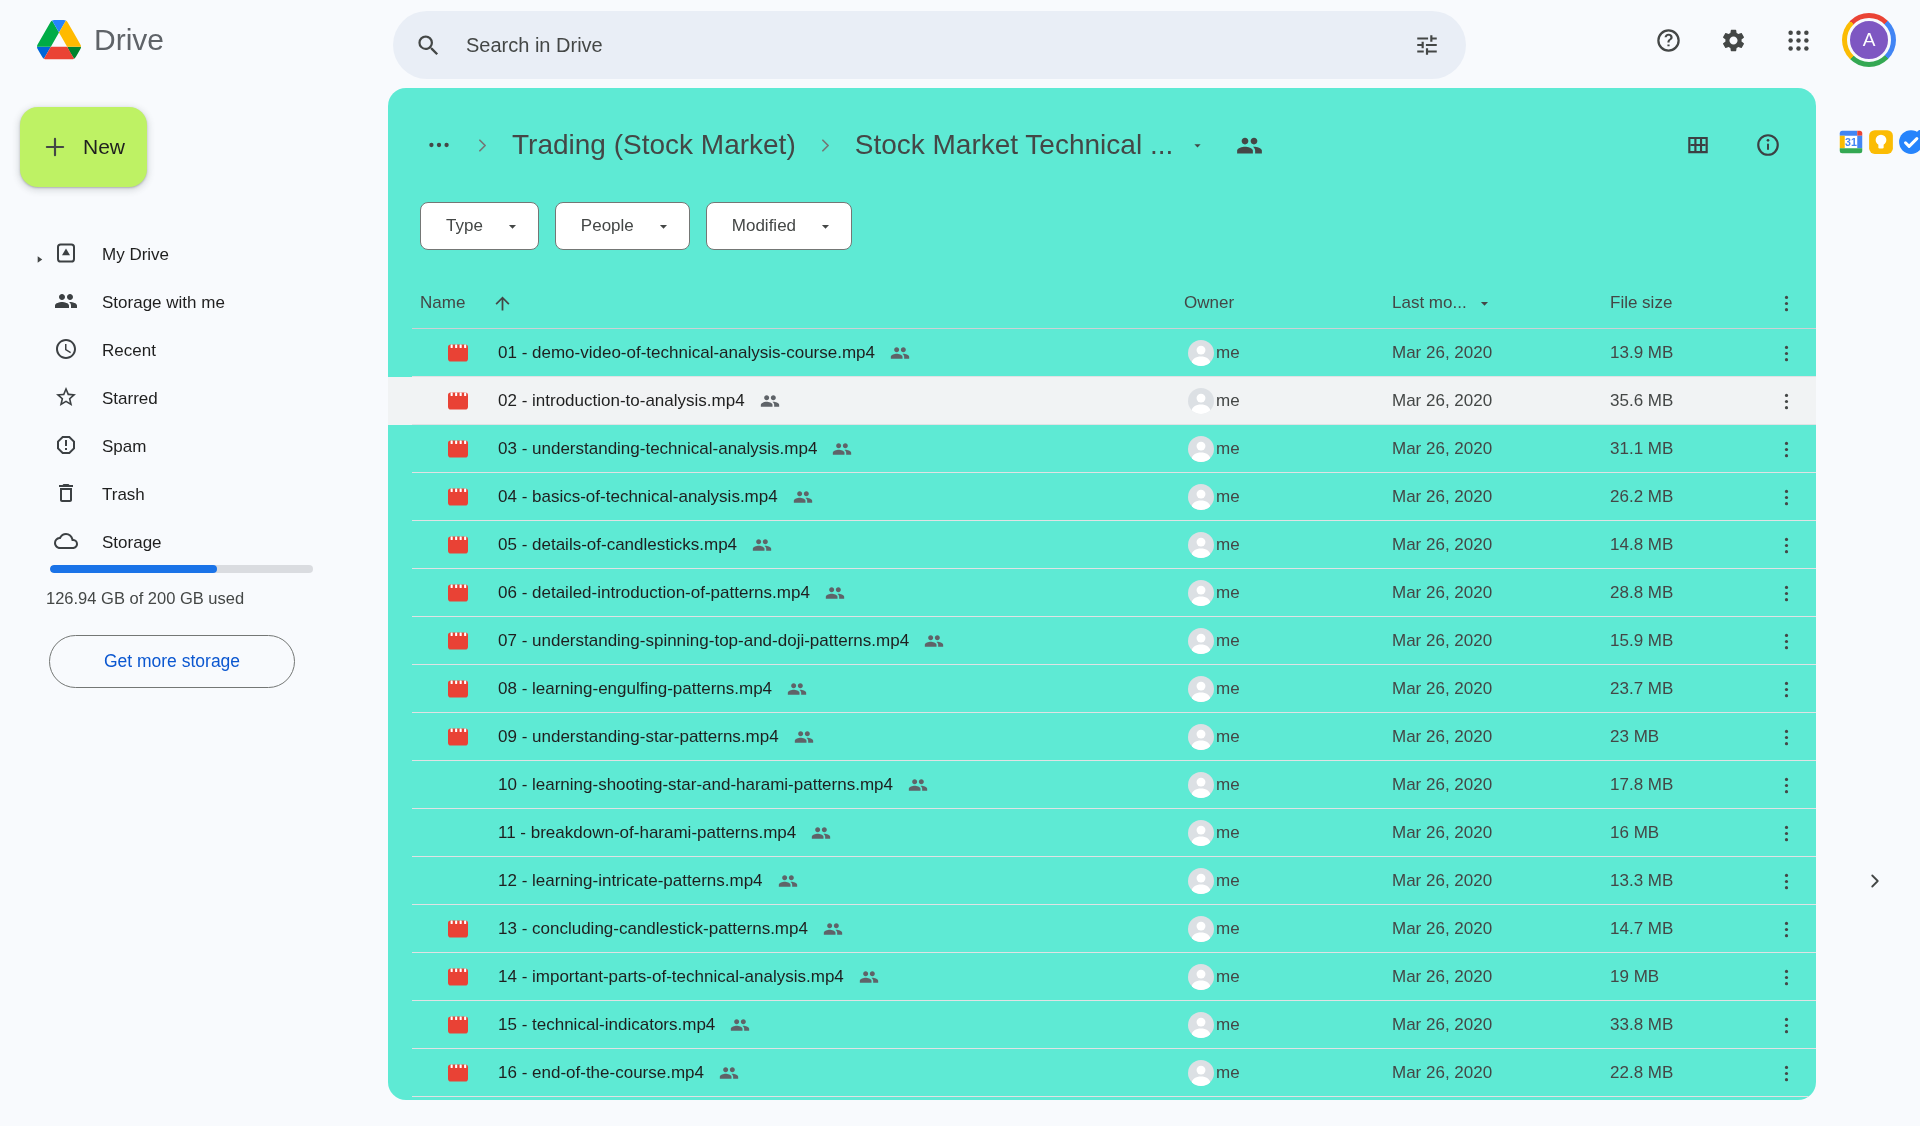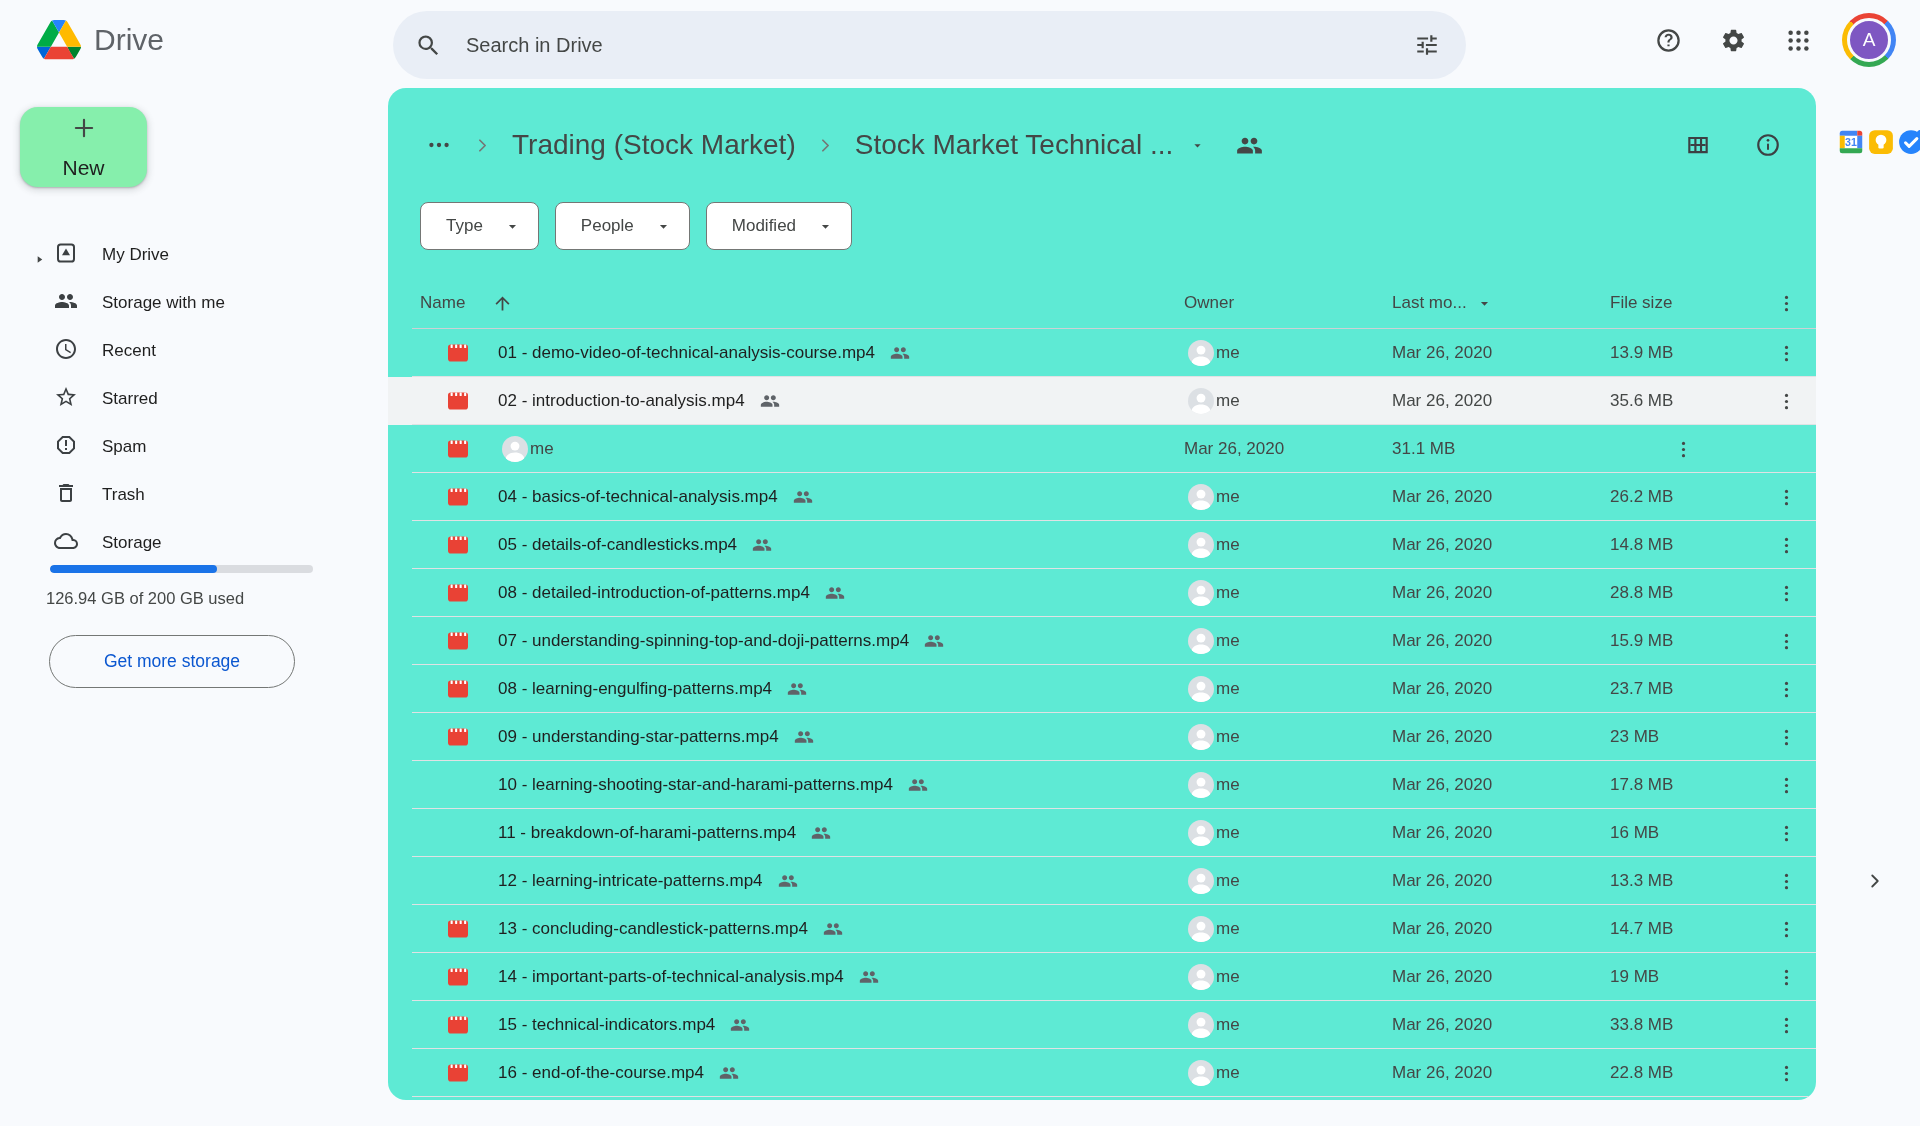--- a/index.html
+++ b/index.html
@@ -21,23 +21,23 @@
   .tune-btn{cursor:pointer;}
   .top-actions{position:absolute;right:24px;top:13px;height:54px;display:flex;align-items:center;}
   .action-btn{width:48px;height:48px;border-radius:50%;display:flex;align-items:center;justify-content:center;color:#444746;cursor:pointer;}
   .action-btn svg{width:27px;height:27px;}
   .gap17{margin-left:17px;}
   .avatar-ring{width:54px;height:54px;margin-left:20px;border-radius:50%;background:conic-gradient(from 315deg,#EA4335 0 90deg,#4285F4 0 180deg,#34A853 0 270deg,#FBBC04 0 360deg);display:flex;align-items:center;justify-content:center;cursor:pointer;}
   .avatar-core{width:44px;height:44px;border-radius:50%;background:#7E57C2;border:3px solid #F8FAFD;display:flex;align-items:center;justify-content:center;color:#fff;font-size:19px;}
 
   
   .sidebar{position:absolute;left:0;top:80px;width:388px;}
-  .new-btn{margin:27px 16px 0 20px;width:127px;height:80px;border-radius:18px;background:#86efac;
+  .new-btn{margin:27px 16px 0 20px;width:127px;height:80px;border-radius:18px;background:#bef264;
     box-shadow:0 1px 2px rgba(60,64,67,.3),0 2px 6px 2px rgba(60,64,67,.15);
-    display:flex;align-items:center;justify-content:center;gap:15px;font-size:21px;color:#1F1F1F;cursor:pointer;flex-direction:column;}
+    display:flex;align-items:center;justify-content:center;gap:15px;font-size:21px;color:#1F1F1F;cursor:pointer;}
   .new-btn svg{width:26px;height:26px;color:#444746;}
   .side-menu{margin-top:30px;}
   .side-item{height:48px;display:flex;align-items:flex-end;padding-left:33px;font-size:17px;color:#1F1F1F;cursor:pointer;}
   .expander{width:13px;margin-right:8px;color:#444746;display:flex;align-items:center;}
   .expander svg{width:11px;height:11px;}
   .side-icon{width:24px;height:24px;margin-right:24px;color:#3C4043;}
   .side-icon svg{width:24px;height:24px;}
   .storage-bar{margin:12px 0 0 50px;width:263px;height:8px;border-radius:4px;background:#DADCE0;overflow:hidden;}
   .storage-fill{height:100%;background:#1A73E8;border-radius:4px;}
   .storage-text{margin:16px 0 0 46px;font-size:16.5px;color:#444746;}
@@ -462,20 +462,28 @@
           <svg viewBox="0 0 24 24">
             <rect x="2" y="3.5" width="20" height="17" rx="2.8" fill="#E94235"></rect>
             <g fill="#fff">
               <rect x="4.6" y="3.5" width="2.1" height="3.6" rx="0.5"></rect>
               <rect x="9.1" y="3.5" width="2.1" height="3.6" rx="0.5"></rect>
               <rect x="13.6" y="3.5" width="2.1" height="3.6" rx="0.5"></rect>
               <rect x="18.1" y="3.5" width="2.1" height="3.6" rx="0.5"></rect>
             </g>
           </svg>
         </span>
+    <span class="f-name">
+      <span class="nm">03 - understanding-technical-analysis.mp4</span>
+      <span class="f-shared icn">
+            <svg viewBox="0 0 24 24">
+              <path fill="currentColor" d="M16 11c1.66 0 2.99-1.34 2.99-3S17.66 5 16 5s-3 1.34-3 3 1.34 3 3 3zm-8 0c1.66 0 2.99-1.34 2.99-3S9.66 5 8 5 5 6.34 5 8s1.34 3 3 3zm0 2c-2.33 0-7 1.17-7 3.5V19h14v-2.5c0-2.33-4.67-3.5-7-3.5zm8 0c-.29 0-.62.02-.97.05 1.16.84 1.97 1.97 1.97 3.45V19h6v-2.5c0-2.33-4.67-3.5-7-3.5z"></path>
+            </svg>
+          </span>
+    </span>
     <span class="c-owner">
       <span class="av">
             <svg viewBox="0 0 24 24">
               <defs>
                 <clipPath id="avclip2">
                   <circle cx="12" cy="12" r="12"></circle>
                 </clipPath>
               </defs>
               <circle cx="12" cy="12" r="12" fill="#DCE0E4"></circle>
               <g clip-path="url(#avclip2)" fill="#fff">
@@ -605,21 +613,21 @@
             <rect x="2" y="3.5" width="20" height="17" rx="2.8" fill="#E94235"></rect>
             <g fill="#fff">
               <rect x="4.6" y="3.5" width="2.1" height="3.6" rx="0.5"></rect>
               <rect x="9.1" y="3.5" width="2.1" height="3.6" rx="0.5"></rect>
               <rect x="13.6" y="3.5" width="2.1" height="3.6" rx="0.5"></rect>
               <rect x="18.1" y="3.5" width="2.1" height="3.6" rx="0.5"></rect>
             </g>
           </svg>
         </span>
     <span class="f-name">
-      <span class="nm">08 - detailed-introduction-of-patterns.mp4</span>
+      <span class="nm">06 - detailed-introduction-of-patterns.mp4</span>
       <span class="f-shared icn">
             <svg viewBox="0 0 24 24">
               <path fill="currentColor" d="M16 11c1.66 0 2.99-1.34 2.99-3S17.66 5 16 5s-3 1.34-3 3 1.34 3 3 3zm-8 0c1.66 0 2.99-1.34 2.99-3S9.66 5 8 5 5 6.34 5 8s1.34 3 3 3zm0 2c-2.33 0-7 1.17-7 3.5V19h14v-2.5c0-2.33-4.67-3.5-7-3.5zm8 0c-.29 0-.62.02-.97.05 1.16.84 1.97 1.97 1.97 3.45V19h6v-2.5c0-2.33-4.67-3.5-7-3.5z"></path>
             </svg>
           </span>
     </span>
     <span class="c-owner">
       <span class="av">
             <svg viewBox="0 0 24 24">
               <defs>

